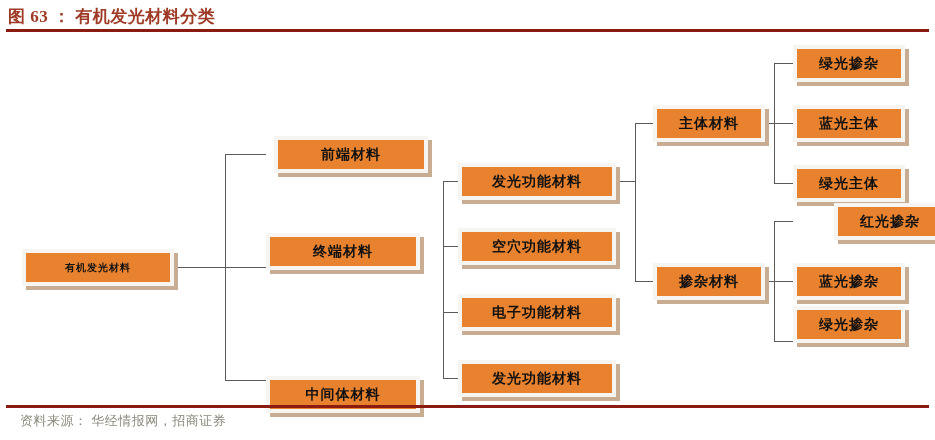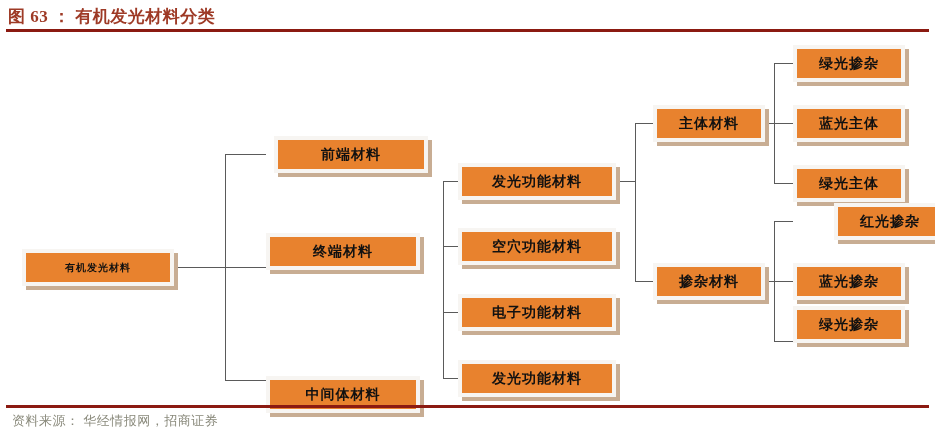--- a/index.html
+++ b/index.html
@@ -44,21 +44,21 @@
   .rule-bottom {
     position: absolute;
     left: 6px;
     top: 405px;
     width: 923px;
     height: 3px;
     background: #8B1A11;
   }
   .source {
     position: absolute;
-    left: 12px;
+    left: 20px;
     top: 412px;
     font-family: "Liberation Serif", "DejaVu Serif", serif;
     font-size: 13px;
     color: #8A8A7C;
     letter-spacing: 0.5px;
     white-space: nowrap;
   }
 
   
   #canvas {

